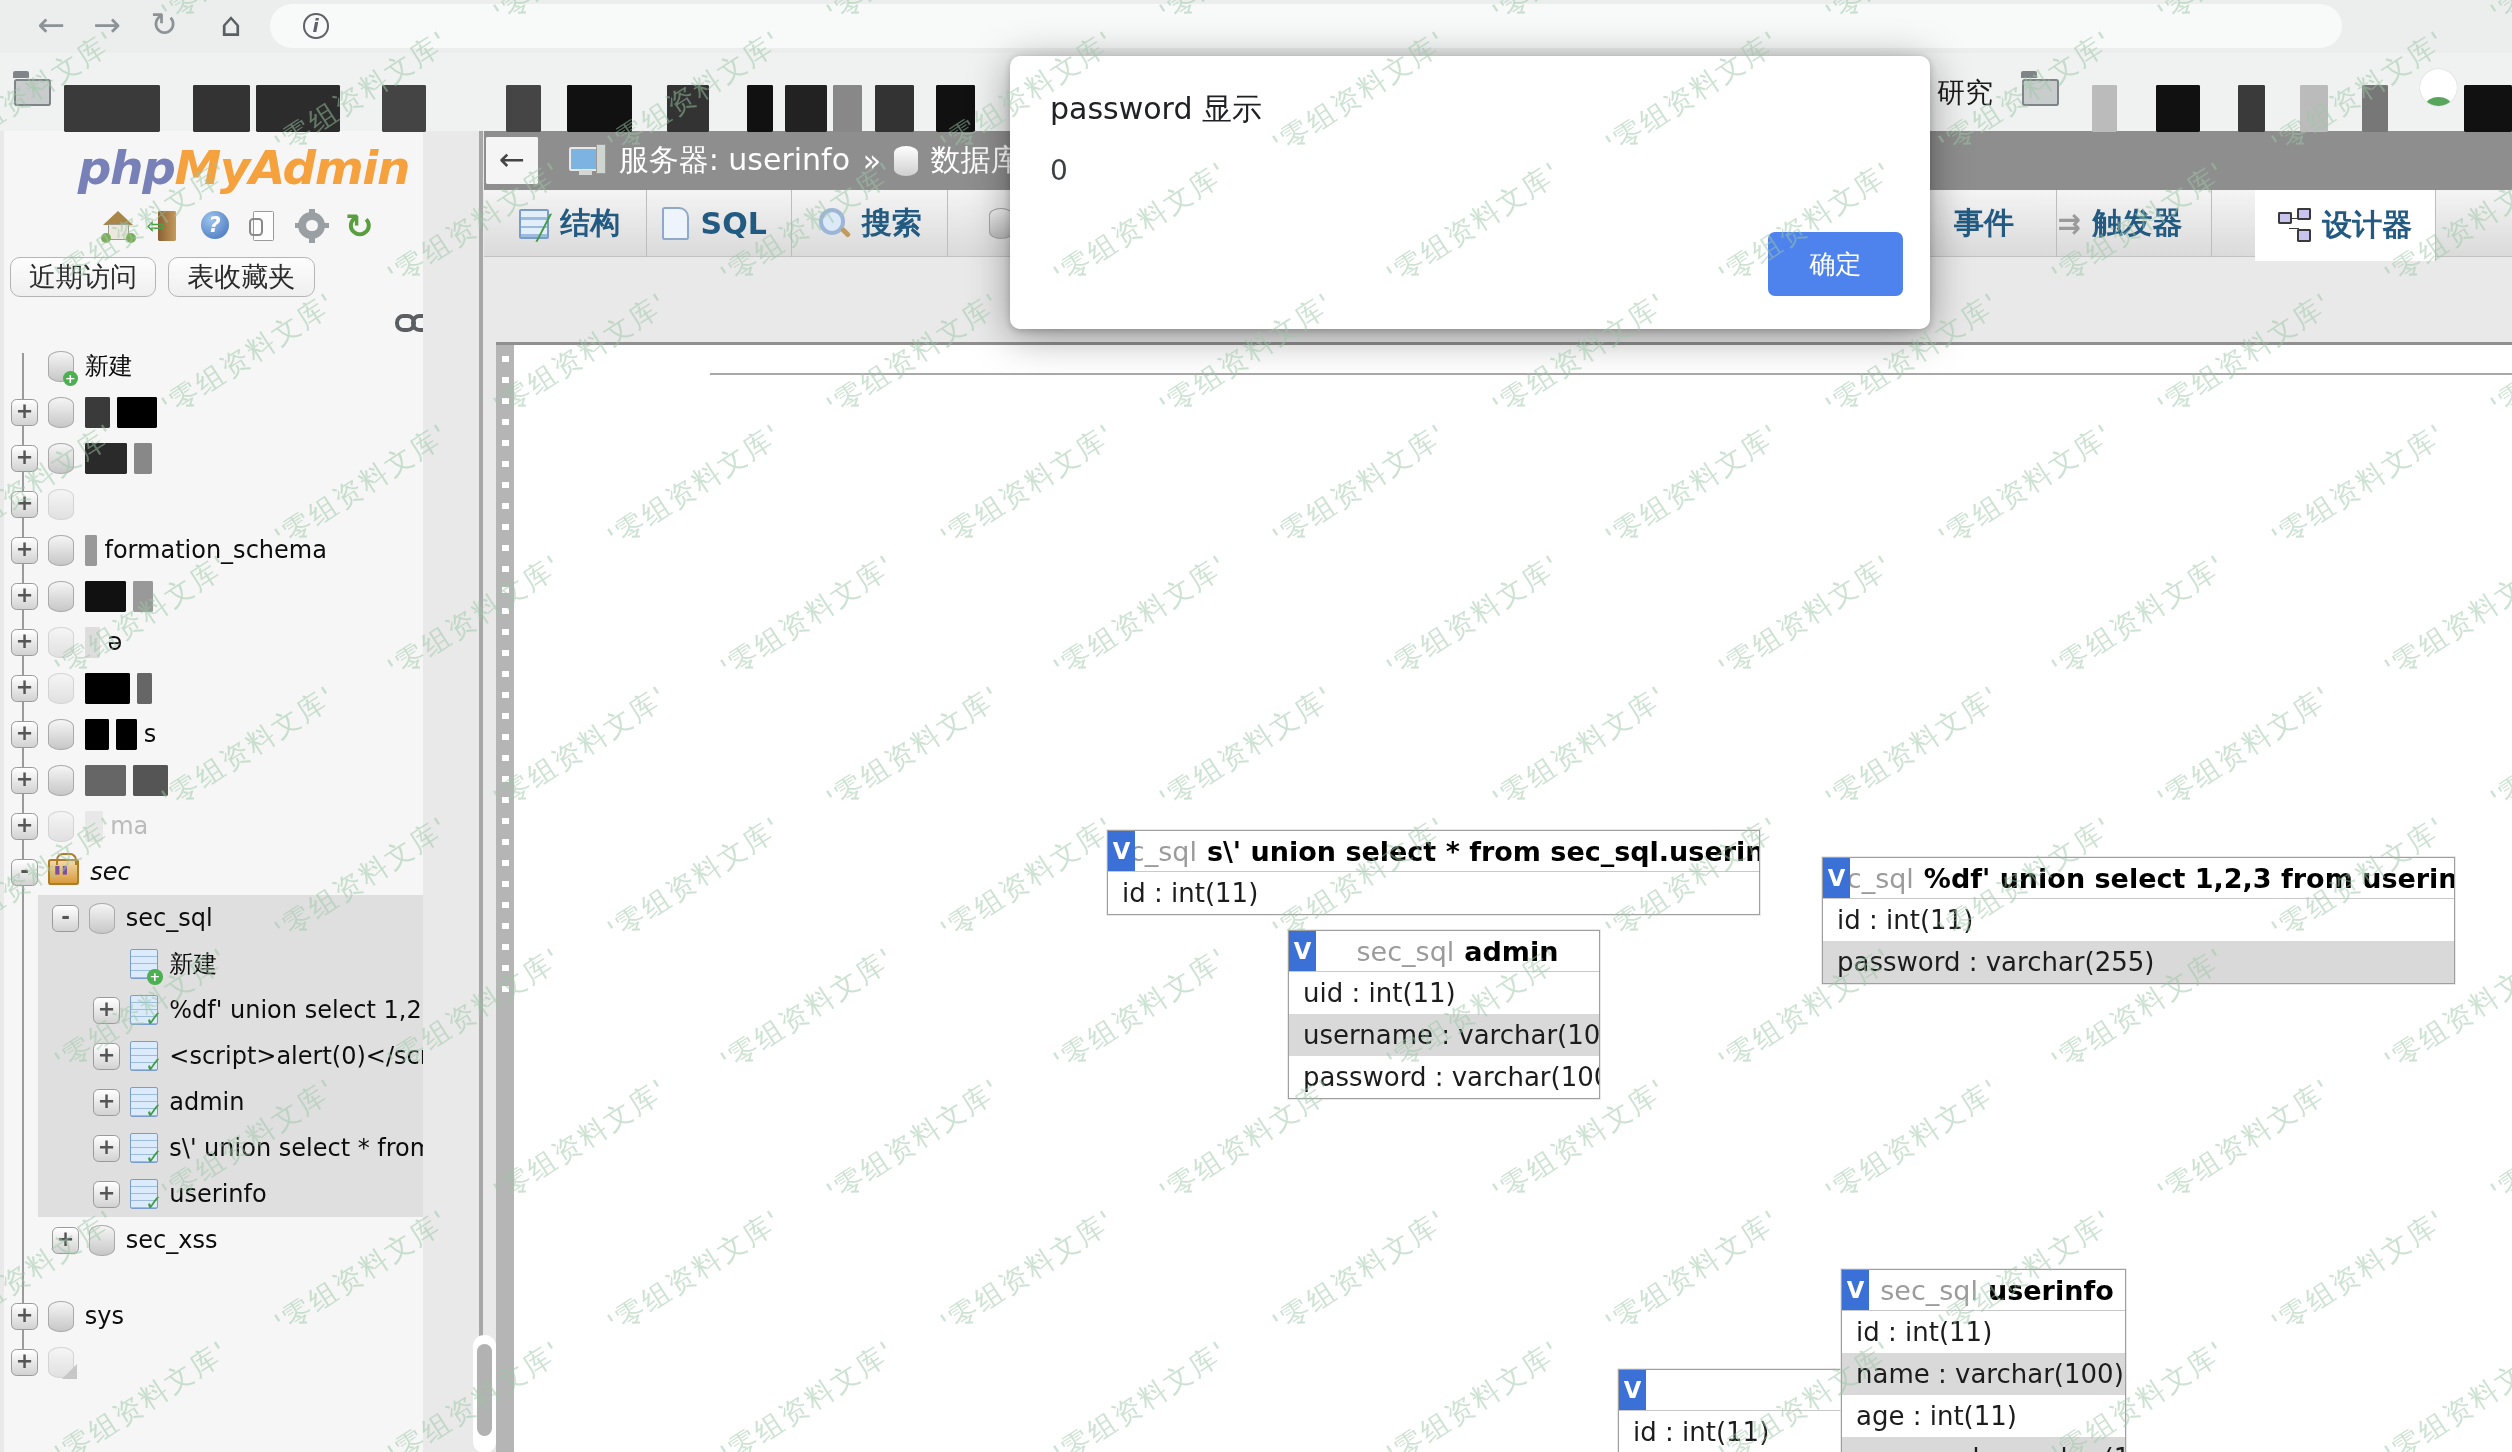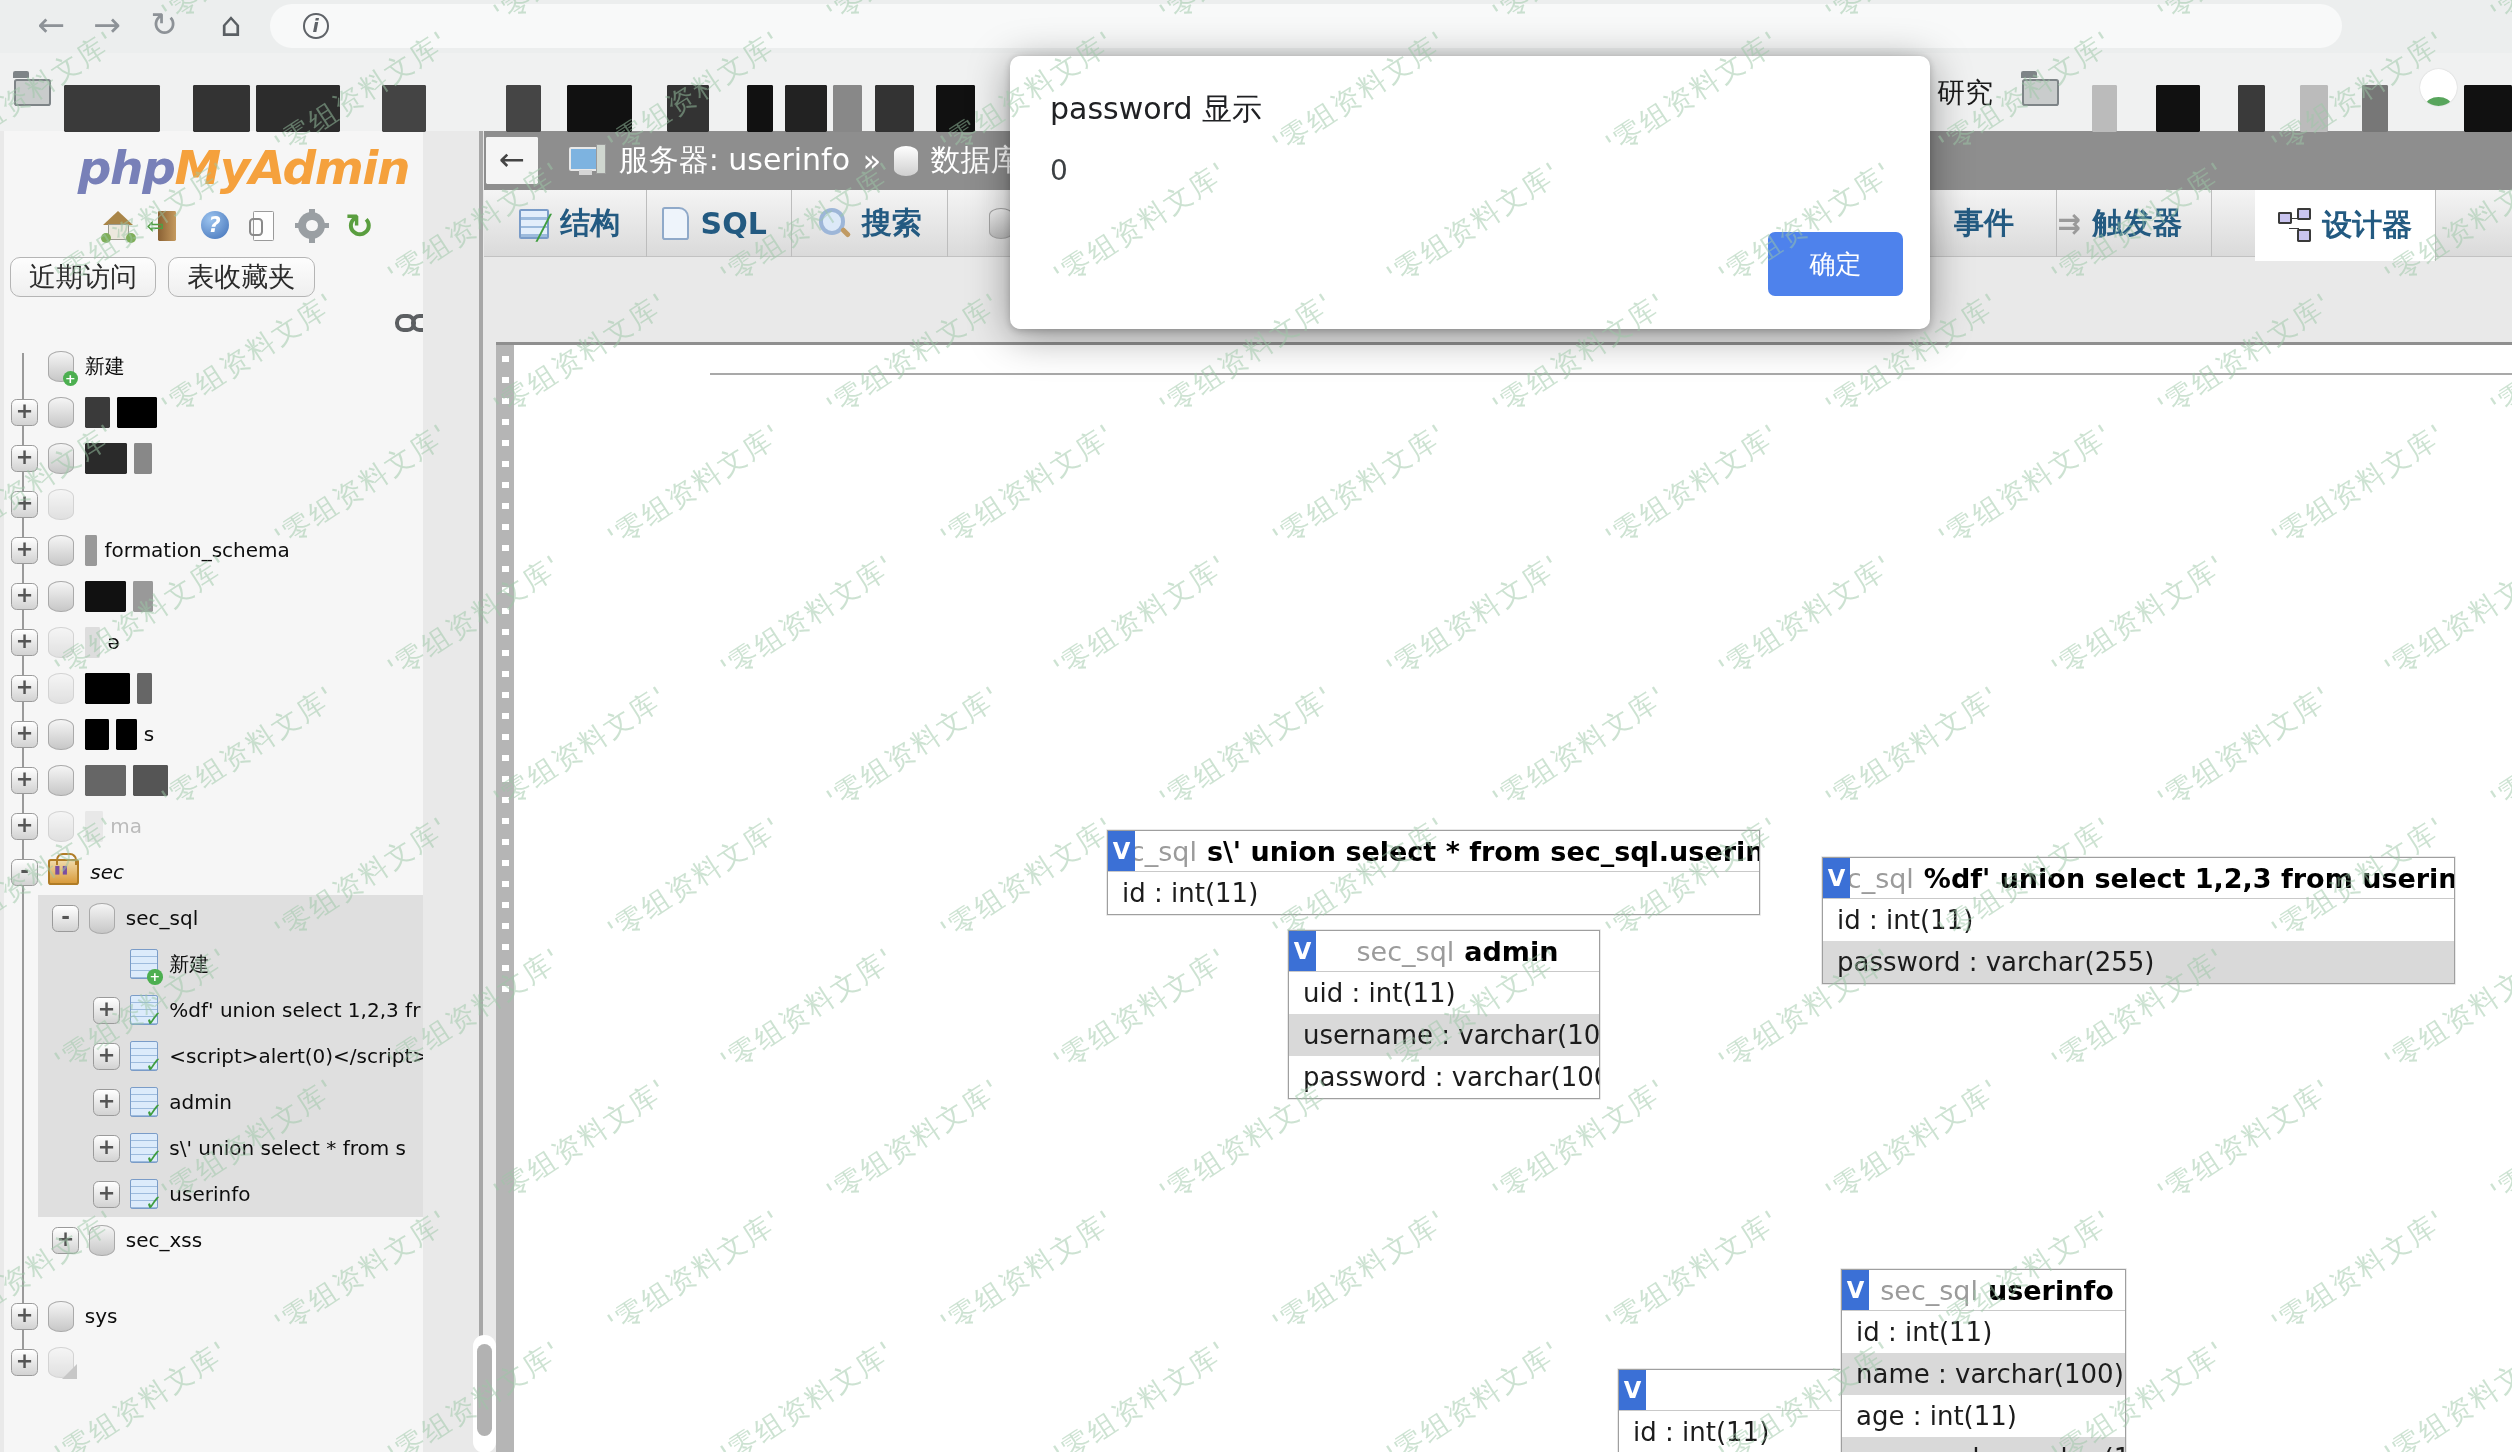--- a/index.html
+++ b/index.html
@@ -67,21 +67,21 @@
   .ic-db { width:25.5px; height:31px; background:linear-gradient(#f5f5f5,#c7c7c7); border:1.4px solid #aaa; border-radius:12.7px/7.8px; }
   .ic-db.faded { opacity:.45; }
   .ic-db.half::after { content:""; position:absolute; right:-4.2px; bottom:-2.8px; border-left:15.6px solid transparent; border-bottom:15.6px solid #8f8f8f; }
   .badge-plus::before { content:"+"; position:absolute; right:-5.7px; bottom:-5.7px; width:15.6px; height:15.6px; background:#4caf50; border-radius:50%; color:#fff; font-size:12.7px; line-height:15.6px; text-align:center; font-weight:bold; }
   .ic-group { width:31px; height:25.5px; background:linear-gradient(#f0d9a8,#d89b3c); border:2.1px solid #b07c26; border-radius:2.8px; }
   .ic-group::before { content:""; position:absolute; left:5.7px; top:-8.5px; width:17px; height:10px; border:2.8px solid #b07c26; border-bottom:none; border-radius:7px 7px 0 0; }
   .ic-group::after { content:"▮▮"; position:absolute; left:4.2px; top:1.4px; font-size:11.3px; color:#7a4ea0; letter-spacing:1.4px; }
   .ic-table { width:28px; height:30px; background:repeating-linear-gradient(#dcebfb 0 5.7px,#9dbbdd 5.7px 7px); border:1.4px solid #7a9cc8; border-radius:2.1px; }
   .ic-table::after { content:"✓"; position:absolute; right:-5.7px; bottom:-7px; color:#3f9d3f; font-size:21px; font-weight:bold; }
   .ic-table.newt::after { content:"+"; background:#4caf50; color:#fff; width:15.6px; height:15.6px; border-radius:50%; font-size:12.7px; line-height:15.6px; text-align:center; }
-  .tlabel { font-size:20px; color:#0d0d0d; }
+  .tlabel { font-size:24px; color:#0d0d0d; }
   .tlabel.italic { font-style:italic; }
   .tlabel.faint { color:#bbb; }
   .rblock { display:inline-block; height:31px; margin-right:7px; border-radius:1.4px; }
 
   .side-scroll { position:absolute; left:473px; top:1204px; width:22.7px; height:118px; background:#fff; border-radius:11.3px; z-index:5; }
   .side-thumb { position:absolute; left:3.5px; top:8.5px; width:15.6px; height:92px; background:#b2b2b2; border-radius:7.8px; }
 
   
   .main { position:absolute; left:484px; top:0; right:0; height:1322px; background:#e9e9e9; }
   .crumbbar { position:absolute; left:0; top:0; right:0; height:59px; background:#8e8e8e; color:#fff; }

